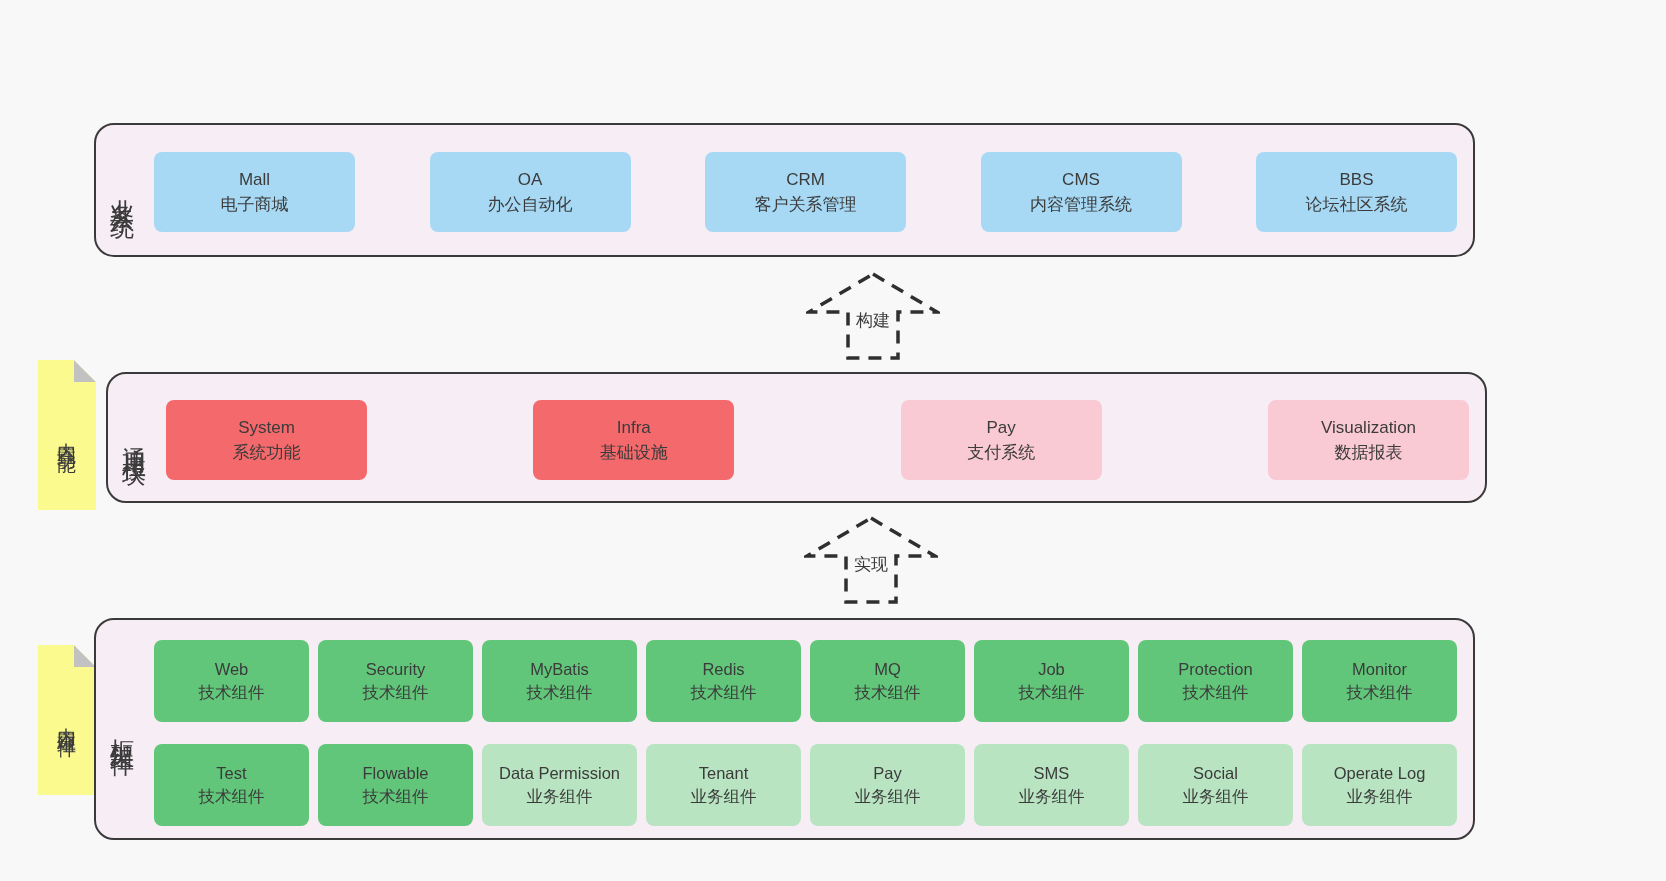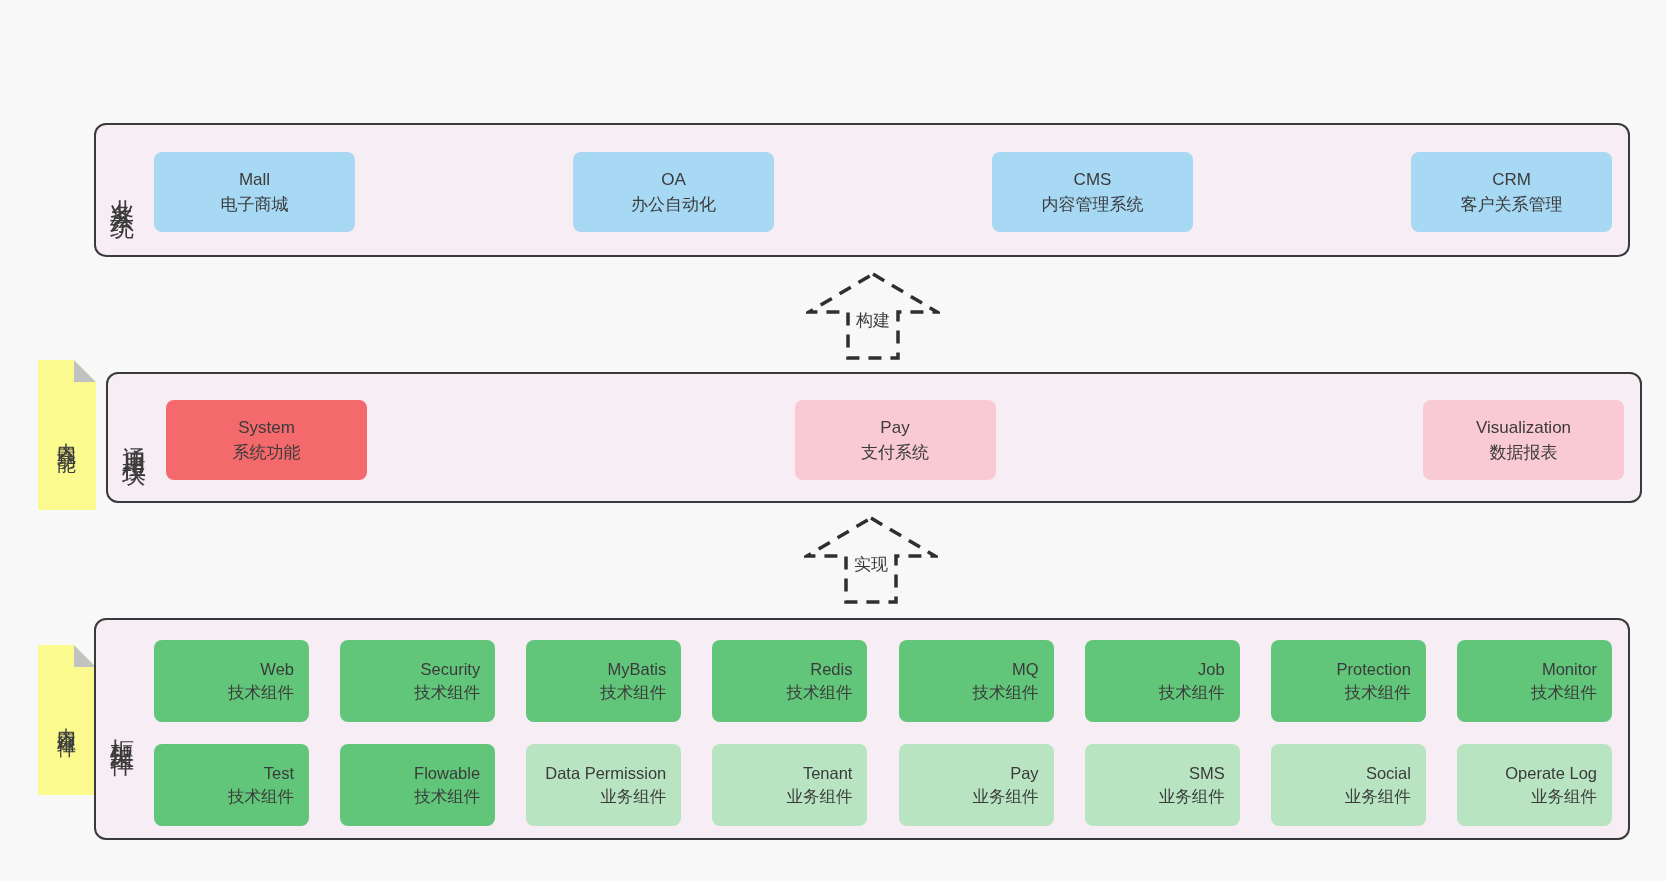--- a/index.html
+++ b/index.html
@@ -7,43 +7,43 @@
     --blue:#a7d9f4; --red:#f4696c; --pink:#facad4; --green:#61c679;
     --lightgreen:#b8e4c1; --sticky:#fafa8e; --sticky_fold:#c2c2c2; --text:#3b3b3b;
   }
   html,body{margin:0;padding:0;}
   body{
     width:1666px;height:881px;position:relative;overflow:hidden;
     background:var(--page_bg);color:var(--text);
     font-family:"Liberation Sans","DejaVu Sans",sans-serif;
   }
   .layer{
-    position:absolute;left:94px;width:1536px;box-sizing:border-box;
-    background:var(--layer_bg);border:2px solid var(--layer_border);border-radius:12px;
+    position:absolute;left:94px;width:1381px;box-sizing:border-box;
+    background:var(--layer_bg);border:2px solid var(--layer_border);border-radius:20px;
   }
   #layer-business{top:123px;height:134px;}
   #layer-common{top:372px;height:131px;margin-left:12px;}
   #layer-framework{top:618px;height:222px;}
   .side-label{
     position:absolute;left:14px;top:50%;transform:translateY(-50%);
     writing-mode:vertical-lr;text-orientation:upright;
     font-size:24px;letter-spacing:5px;line-height:1;color:var(--text);white-space:nowrap;
   }
   .row{position:absolute;left:58px;right:16px;display:flex;justify-content:space-between;}
   #layer-business .row{top:27px;}
   #layer-common .row{top:26px;}
   #layer-framework .row-1{top:20px;}
   #layer-framework .row-2{top:124px;}
   .box{
     box-sizing:border-box;border-radius:8px;
     display:flex;flex-direction:column;justify-content:center;align-items:center;
     text-align:center;color:var(--text);
   }
   .box-lg{width:201px;height:80px;font-size:17px;line-height:25px;padding:0 10px;}
-  .box-sm{width:155px;height:82px;font-size:16.5px;line-height:23px;padding:0 15px;align-items:flex-end;}
+  .box-sm{width:155px;height:82px;font-size:16.5px;line-height:23px;padding:0 15px;}
   .v-blue{background:var(--blue);}
   .v-red{background:var(--red);}
   .v-pink{background:var(--pink);}
   .v-green{background:var(--green);}
   .v-lightgreen{background:var(--lightgreen);}
   .sticky{
     position:absolute;left:38px;width:58px;height:150px;background:var(--sticky);
     clip-path:polygon(0 0,calc(100% - 22px) 0,100% 22px,100% 100%,0 100%);
     display:flex;align-items:center;justify-content:center;
   }
@@ -83,44 +83,52 @@
   <div class="row">
     <div class="box box-lg v-blue">
       <span>Mall</span>
       <span>电子商城</span>
     </div>
     <div class="box box-lg v-blue">
       <span>OA</span>
       <span>办公自动化</span>
     </div>
     <div class="box box-lg v-blue">
+      <span>CRM</span>
+      <span>客户关系管理</span>
+    </div>
+    <div class="box box-lg v-blue">
       <span>CMS</span>
       <span>内容管理系统</span>
     </div>
     <div class="box box-lg v-blue">
-      <span>CRM</span>
-      <span>客户关系管理</span>
+      <span>BBS</span>
+      <span>论坛社区系统</span>
     </div>
   </div>
 </section>
 
 <div class="arrow" id="arrow-build">
   <svg viewBox="0 0 134 92">
     <polygon points="67,4 131,42 92,42 92,88 42,88 42,42 3,42" fill="none" stroke="#2f2f2f" stroke-width="3.5" stroke-dasharray="13 9" stroke-linejoin="miter"></polygon>
   </svg>
   <span class="arrow-label">构建</span>
 </div>
 
 <section class="layer" id="layer-common">
   <div class="side-label">通用模块</div>
   <div class="row">
     <div class="box box-lg v-red">
       <span>System</span>
       <span>系统功能</span>
     </div>
+    <div class="box box-lg v-red">
+      <span>Infra</span>
+      <span>基础设施</span>
+    </div>
     <div class="box box-lg v-pink">
       <span>Pay</span>
       <span>支付系统</span>
     </div>
     <div class="box box-lg v-pink">
       <span>Visualization</span>
       <span>数据报表</span>
     </div>
   </div>
 </section>

